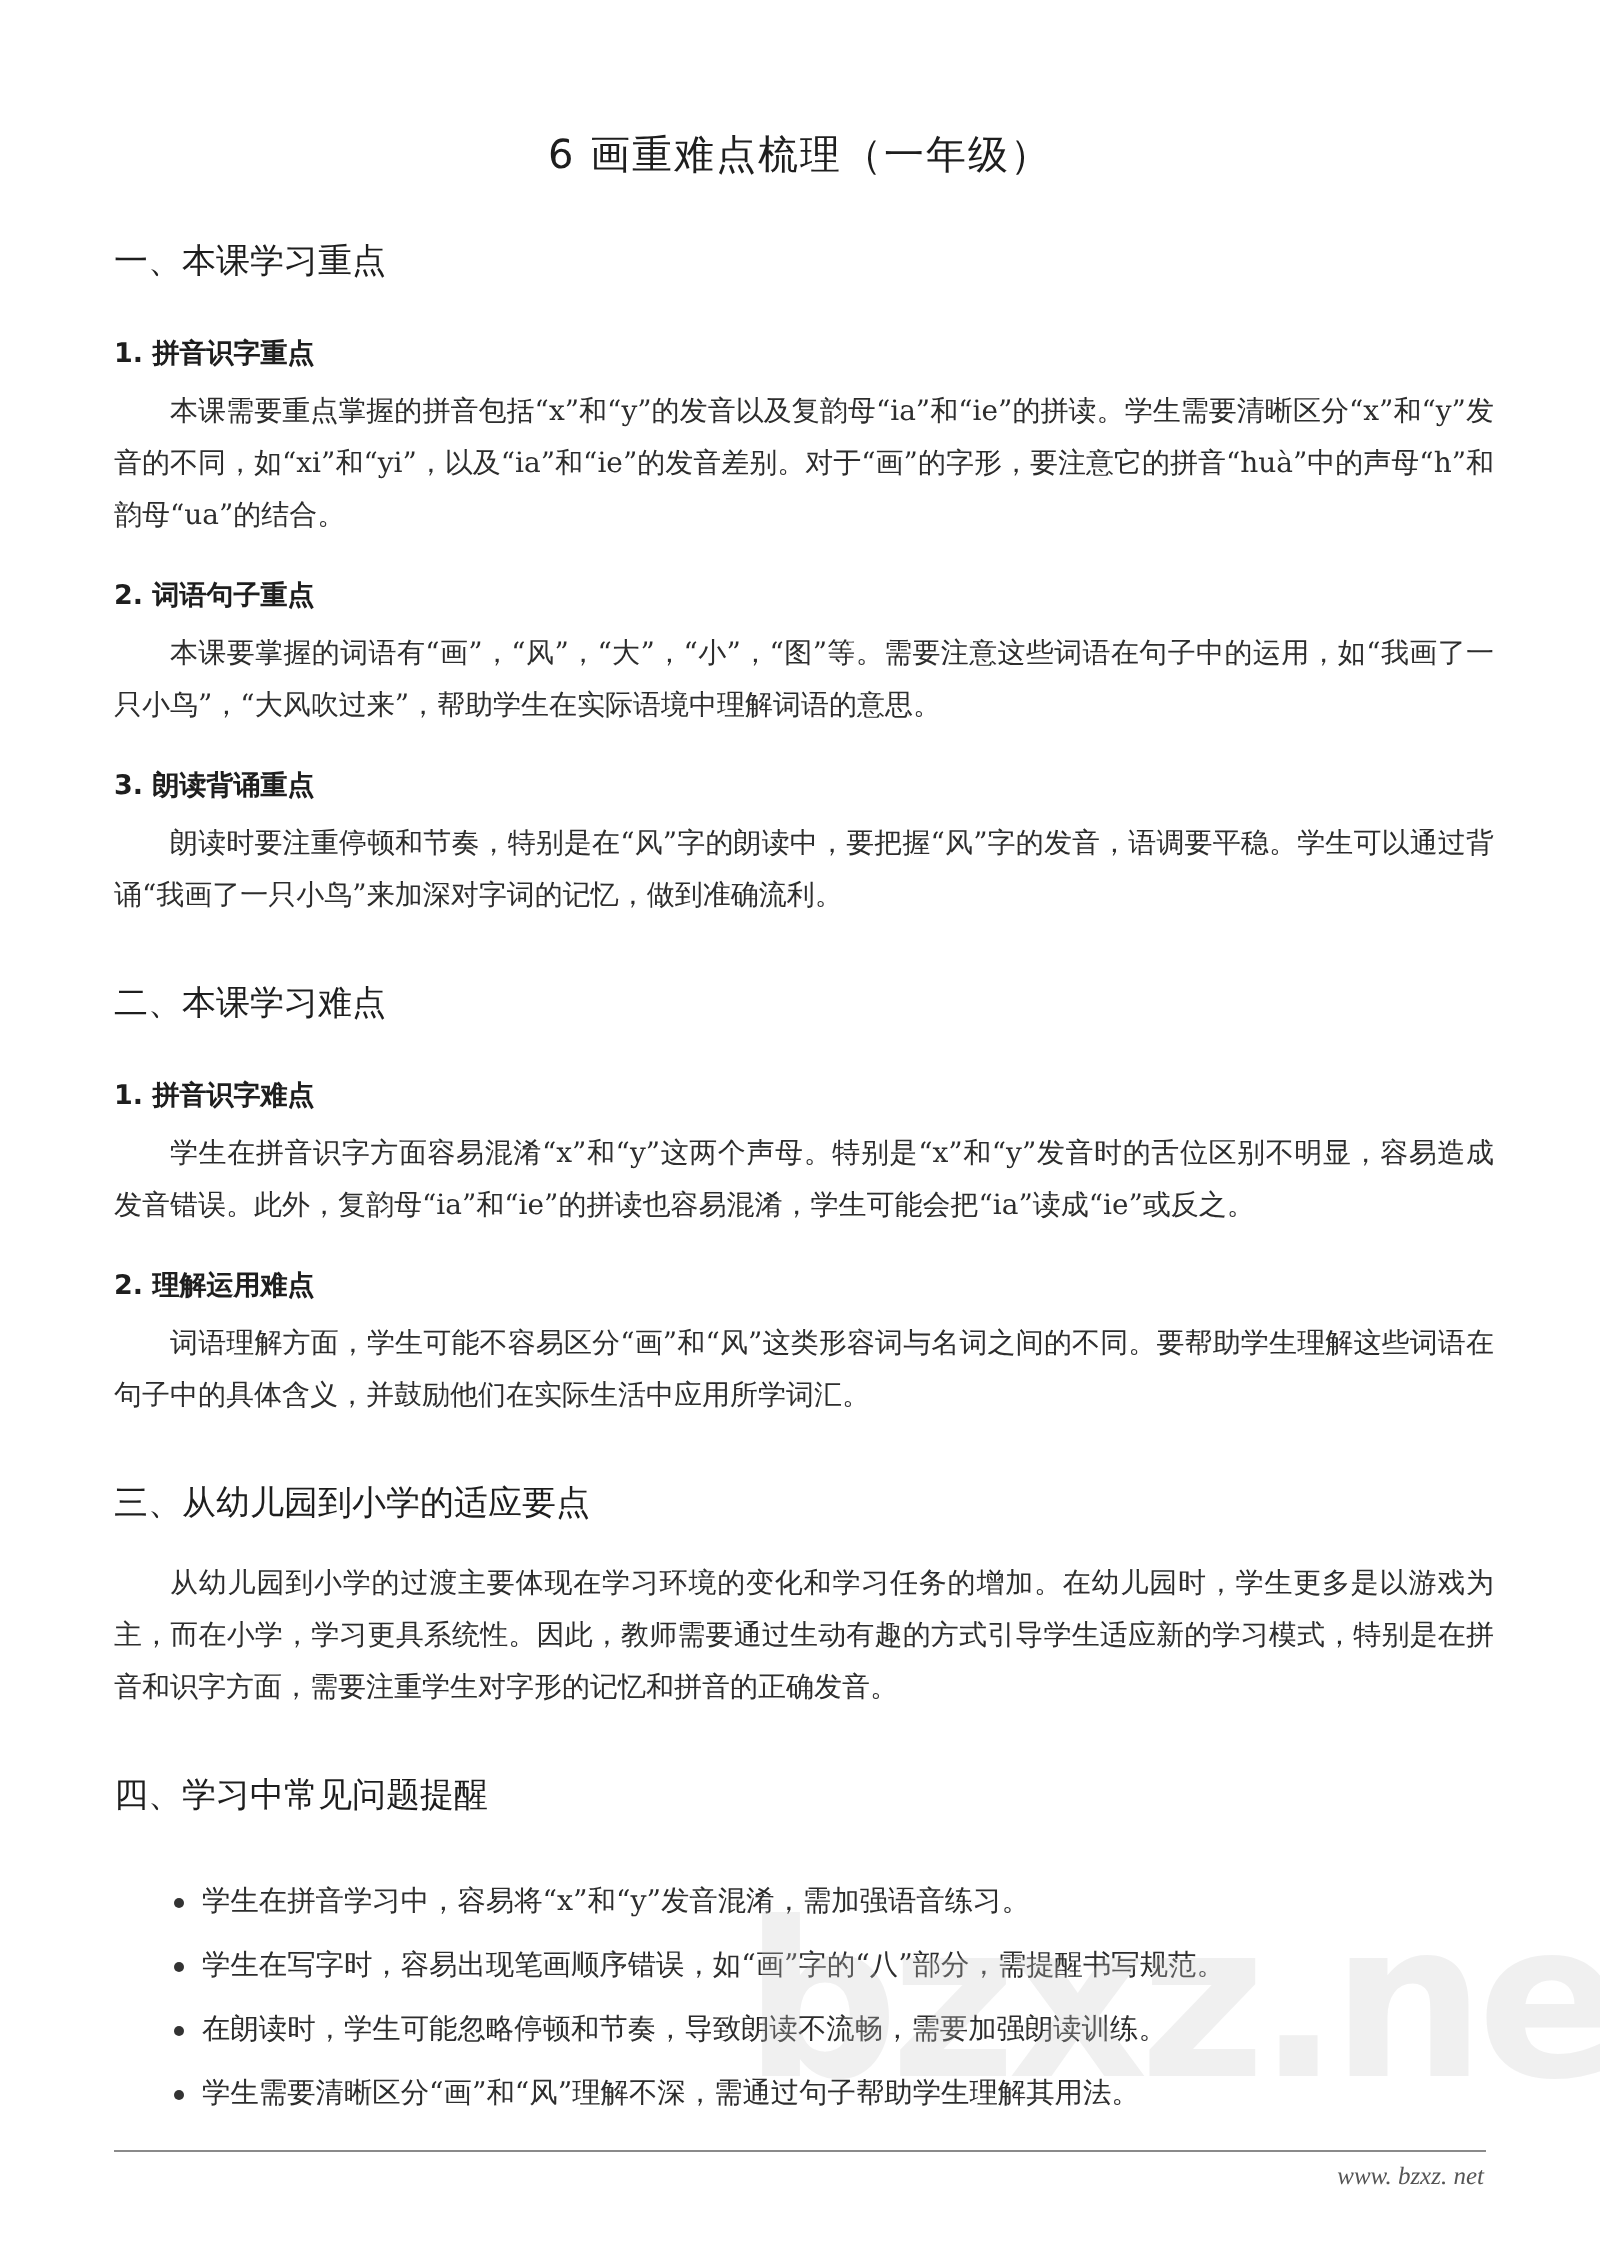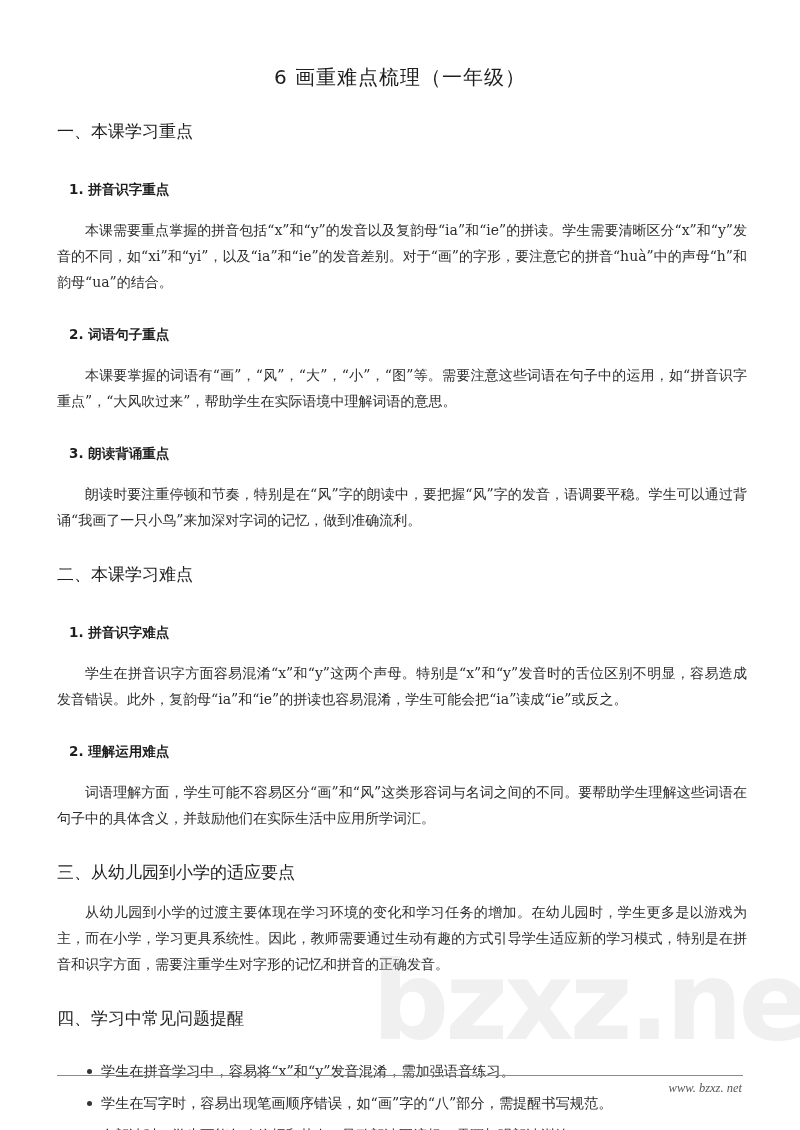--- a/index.html
+++ b/index.html
@@ -46,21 +46,21 @@
     color: #1e1e1e;
     margin: 0;
     height: 26px;
     line-height: 26px;
   }
   .h2 {
     font-family: "DejaVu Sans", "Liberation Sans", sans-serif;
     font-size: 13.5px;
     font-weight: bold;
     color: #1e1e1e;
-    margin: 12px;
+    margin: 0;
     height: 22px;
     line-height: 22px;
   }
   .para {
     font-size: 14px;
     line-height: 26px;
     text-indent: 2em;
     margin: 0;
     color: #2d2d2d;
     text-align: justify;
@@ -135,21 +135,21 @@
       <div>
         <h2 class="h2">1. 拼音识字重点</h2>
         <div style="height:5px"></div>
         <p class="para">本课需要重点掌握的拼音包括“x”和“y”的发音以及复韵母“ia”和“ie”的拼读。学生需要清晰区分“x”和“y”发音的不同，如“xi”和“yi”，以及“ia”和“ie”的发音差别。对于“画”的字形，要注意它的拼音“huà”中的声母“h”和韵母“ua”的结合。</p>
       </div>
       <div class="gap-m"></div>
 
       <div>
         <h2 class="h2">2. 词语句子重点</h2>
         <div style="height:5px"></div>
-        <p class="para">本课要掌握的词语有“画”，“风”，“大”，“小”，“图”等。需要注意这些词语在句子中的运用，如“拼音识字重点”，“大风吹过来”，帮助学生在实际语境中理解词语的意思。</p>
+        <p class="para">本课要掌握的词语有“画”，“风”，“大”，“小”，“图”等。需要注意这些词语在句子中的运用，如“我画了一只小鸟”，“大风吹过来”，帮助学生在实际语境中理解词语的意思。</p>
       </div>
       <div class="gap-m"></div>
 
       <div>
         <h2 class="h2">3. 朗读背诵重点</h2>
         <div style="height:5px"></div>
         <p class="para">朗读时要注重停顿和节奏，特别是在“风”字的朗读中，要把握“风”字的发音，语调要平稳。学生可以通过背诵“我画了一只小鸟”来加深对字词的记忆，做到准确流利。</p>
       </div>
     </section>
 

